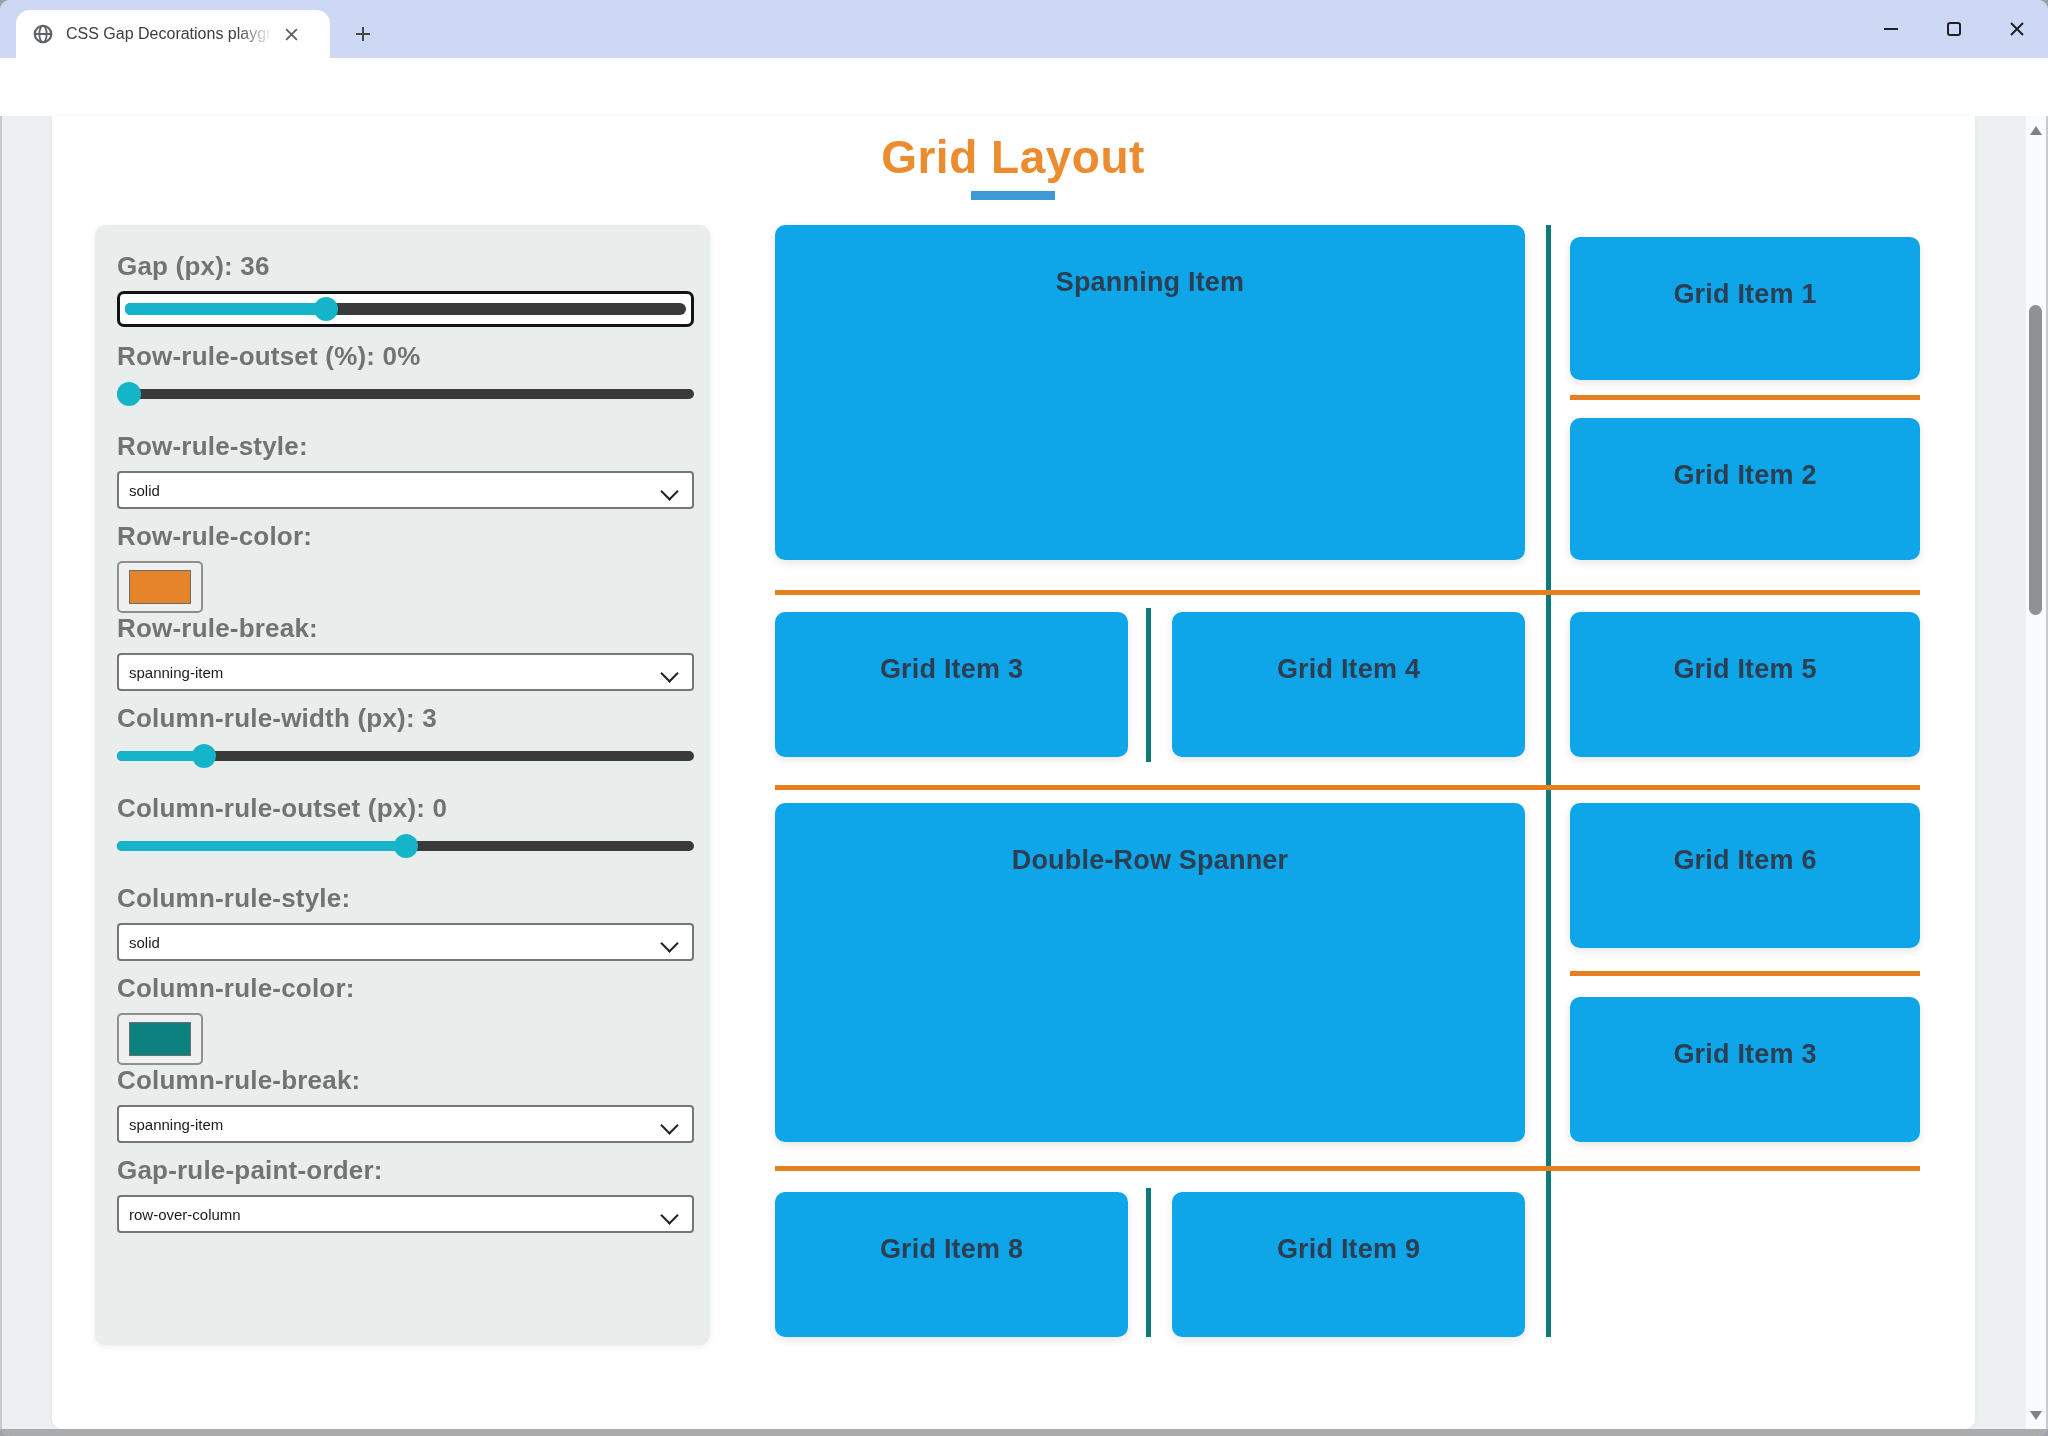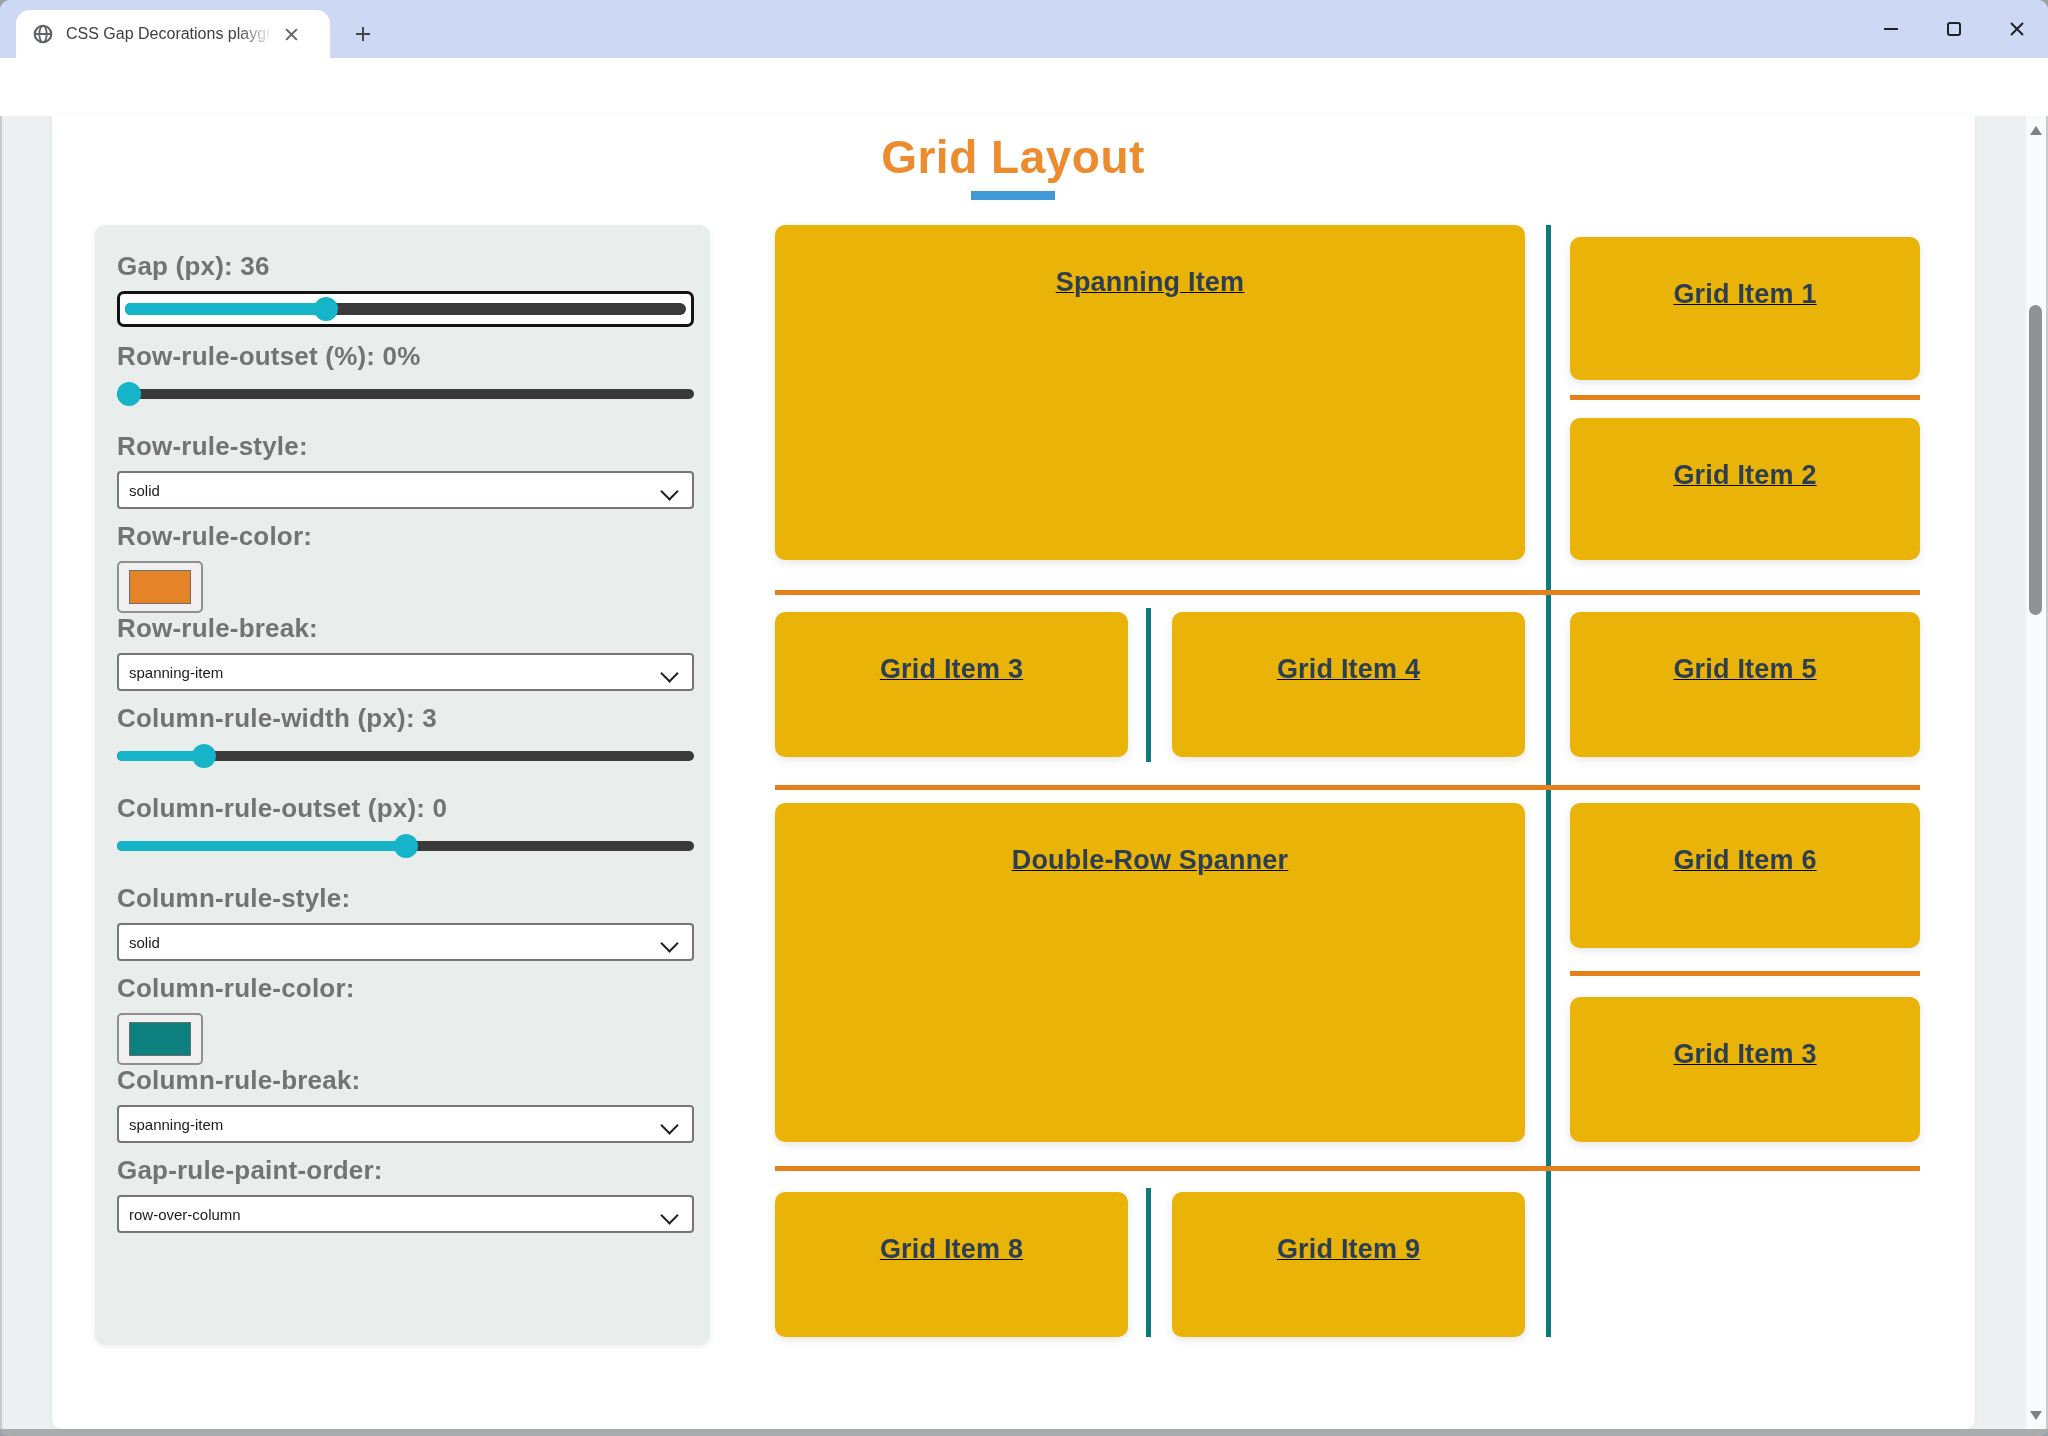--- a/index.html
+++ b/index.html
@@ -67,22 +67,22 @@
     box-sizing:border-box;display:flex;align-items:center;}
   .sel-text{margin-left:10px;font-size:15px;color:#1b1b1b;}
   .chev{position:absolute;right:16px;top:12px;width:11px;height:11px;border-right:2.6px solid #222;
     border-bottom:2.6px solid #222;transform:rotate(45deg);}
   .colorbox{width:86px;height:52px;background:#f0f0f0;border:2px solid #8f8f8f;border-radius:5px;
     box-sizing:border-box;display:flex;align-items:center;justify-content:center;}
   .swatch{width:60px;height:32px;border:1px solid #6e6e6e;}
 
   
   #grid{left:775px;top:225px;width:1145px;height:1112px;}
-  .card{position:absolute;background:#eab308;border-radius:10px;
-    box-shadow:0 3px 10px rgba(0,0,0,.10);text-align:center;box-sizing:border-box;padding-top:42px;z-index:1;text-decoration:underline;}
+  .card{position:absolute;background:#0ea5e9;border-radius:10px;
+    box-shadow:0 3px 10px rgba(0,0,0,.10);text-align:center;box-sizing:border-box;padding-top:42px;z-index:1;}
   .card-label{font-size:27px;font-weight:700;color:#2c3e52;letter-spacing:.2px;}
   .rule-v{position:absolute;width:5px;background:#0e7a7c;z-index:2;}
   .rule-h{position:absolute;height:5px;background:#e6801c;z-index:3;}
 
   
   #scrollbar{left:2026px;top:116px;width:20px;height:1313px;background:#f9fafb;}
   .scroll-arrow{position:absolute;left:4px;width:0;height:0;border-left:6px solid transparent;border-right:6px solid transparent;}
   #scroll-up{top:10px;border-bottom:9px solid #7e8084;}
   #scroll-down{top:1295px;border-top:9px solid #7e8084;}
   #scroll-thumb{position:absolute;left:3px;top:189px;width:13px;height:310px;border-radius:7px;background:#8f9194;}

